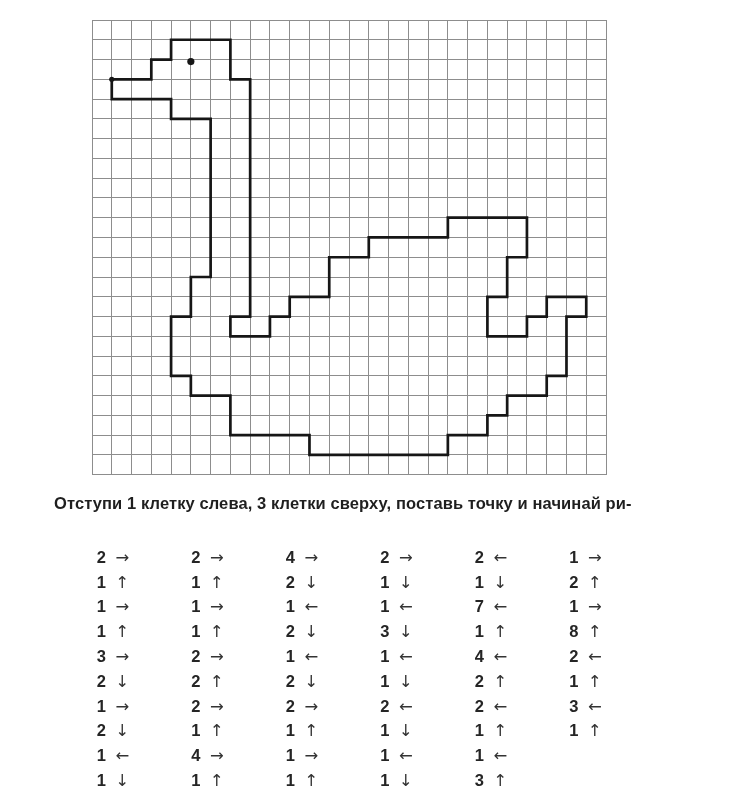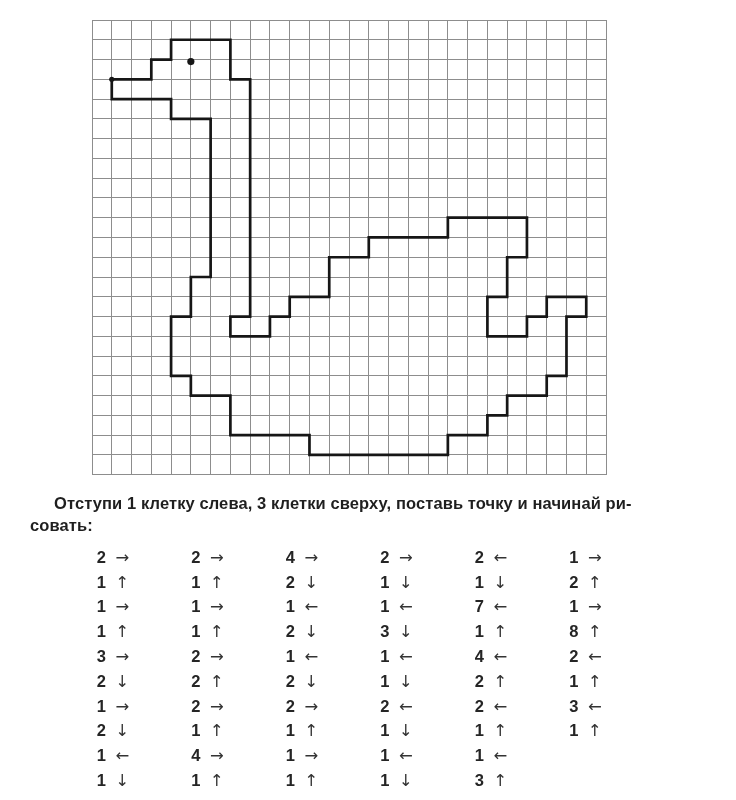--- a/index.html
+++ b/index.html
@@ -118,21 +118,20 @@
         <line x1="92" y1="454.94" x2="606.02" y2="454.94"></line>
         <line x1="92" y1="474.71" x2="606.02" y2="474.71"></line>
       </g>
       <polyline points="111.77,79.31 151.31,79.31 151.31,59.54 171.07999999999998,59.54 171.07999999999998,39.769999999999996 230.39,39.769999999999996 230.39,79.31 250.16,79.31 250.16,316.55 230.39,316.55 230.39,336.32 269.93,336.32 269.93,316.55 289.7,316.55 289.7,296.78 329.24,296.78 329.24,257.24 368.78,257.24 368.78,237.47 447.86,237.47 447.86,217.7 526.94,217.7 526.94,257.24 507.17,257.24 507.17,296.78 487.4,296.78 487.4,336.32 526.94,336.32 526.94,316.55 546.71,316.55 546.71,296.78 586.25,296.78 586.25,316.55 566.48,316.55 566.48,375.86 546.71,375.86 546.71,395.63 507.17,395.63 507.17,415.4 487.4,415.4 487.4,435.17 447.86,435.17 447.86,454.94 309.47,454.94 309.47,435.17 230.39,435.17 230.39,395.63 190.85,395.63 190.85,375.86 171.07999999999998,375.86 171.07999999999998,316.55 190.85,316.55 190.85,277.01 210.62,277.01 210.62,118.85 171.07999999999998,118.85 171.07999999999998,99.08 111.77,99.08 111.77,79.31" fill="none" stroke="#161616" stroke-width="2.7" stroke-linejoin="miter" stroke-linecap="square"></polyline>
       <circle cx="111.77" cy="79.31" r="2.6" fill="#161616"></circle>
       <circle cx="190.85" cy="61.54" r="3.6" fill="#161616"></circle>
     </svg>
 
   <div class="task-text">
     <div class="l1">Отступи 1 клетку слева, 3 клетки сверху, поставь точку и начинай ри-</div>
-    <div class="l2">совать:</div>
   </div>
 
   <div id="instructions" class="instructions">
       <div class="icol">
         <div class="irow">
           <span class="num">2</span>
           <span class="arr">→</span>
         </div>
         <div class="irow">
           <span class="num">1</span>

